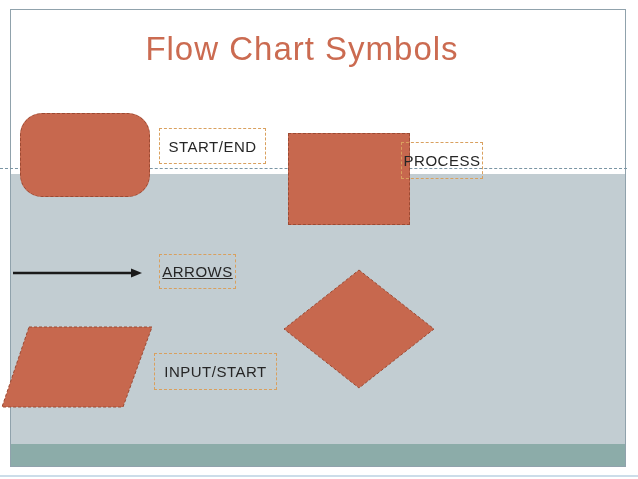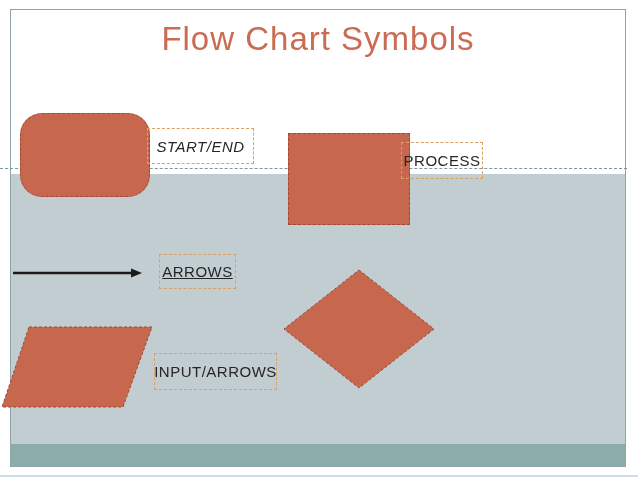--- a/index.html
+++ b/index.html
@@ -58,28 +58,27 @@
 
   .next-slide-edge {
     position: absolute;
     left: 0; top: 475px;
     width: 638px; height: 2px;
     background: var(--next-slide-edge);
   }
 
   .page-title {
     position: absolute;
-    top: 20px;
+    top: 30px;
     left: calc(50% - 17px);
     transform: translateX(-50%);
     font-size: 33px;
     letter-spacing: 1px;
     color: var(--title-color);
     white-space: nowrap;
-    margin-left: 16px;
   }
 
   .shape { position: absolute; }
 
   .shape-rounded-rect {
     left: 20px; top: 113px;
     width: 130px; height: 84px;
     background: var(--shape-fill);
     border: 1px dashed var(--shape-stroke);
     border-radius: 22px;
@@ -107,21 +106,21 @@
     border: 1px dashed var(--label-border);
     display: flex;
     align-items: center;
     justify-content: center;
     color: var(--label-text);
     font-size: 15px;
     letter-spacing: 0.5px;
     white-space: nowrap;
     background: transparent;
   }
-  .label-start-end    { left: 147px; top: 128px; width: 107px; height: 36px; font-style: italic; }
+  .label-start-end    { left: 159px; top: 128px; width: 107px; height: 36px; }
   .label-process      { left: 401px; top: 142px; width:  82px; height: 37px; }
   .label-arrows       { left: 159px; top: 254px; width:  77px; height: 35px; text-decoration: underline; }
   .label-decision     { left: 448px; top: 312px; width:  81px; height: 36px; }
   .label-input-output { left: 154px; top: 353px; width: 123px; height: 37px; }
 </style>
 </head>
 <body>
 
 <div class="stage">
 
@@ -155,18 +154,18 @@
   <div class="label-box label-start-end">
     <span>START/END</span>
   </div>
   <div class="label-box label-process">
     <span>PROCESS</span>
   </div>
   <div class="label-box label-arrows">
     <span>ARROWS</span>
   </div>
   <div class="label-box label-input-output">
-    <span>INPUT/ARROWS</span>
+    <span>INPUT/START</span>
   </div>
 
   <div class="next-slide-edge"></div>
 
 </div>
 
 </body></html>

